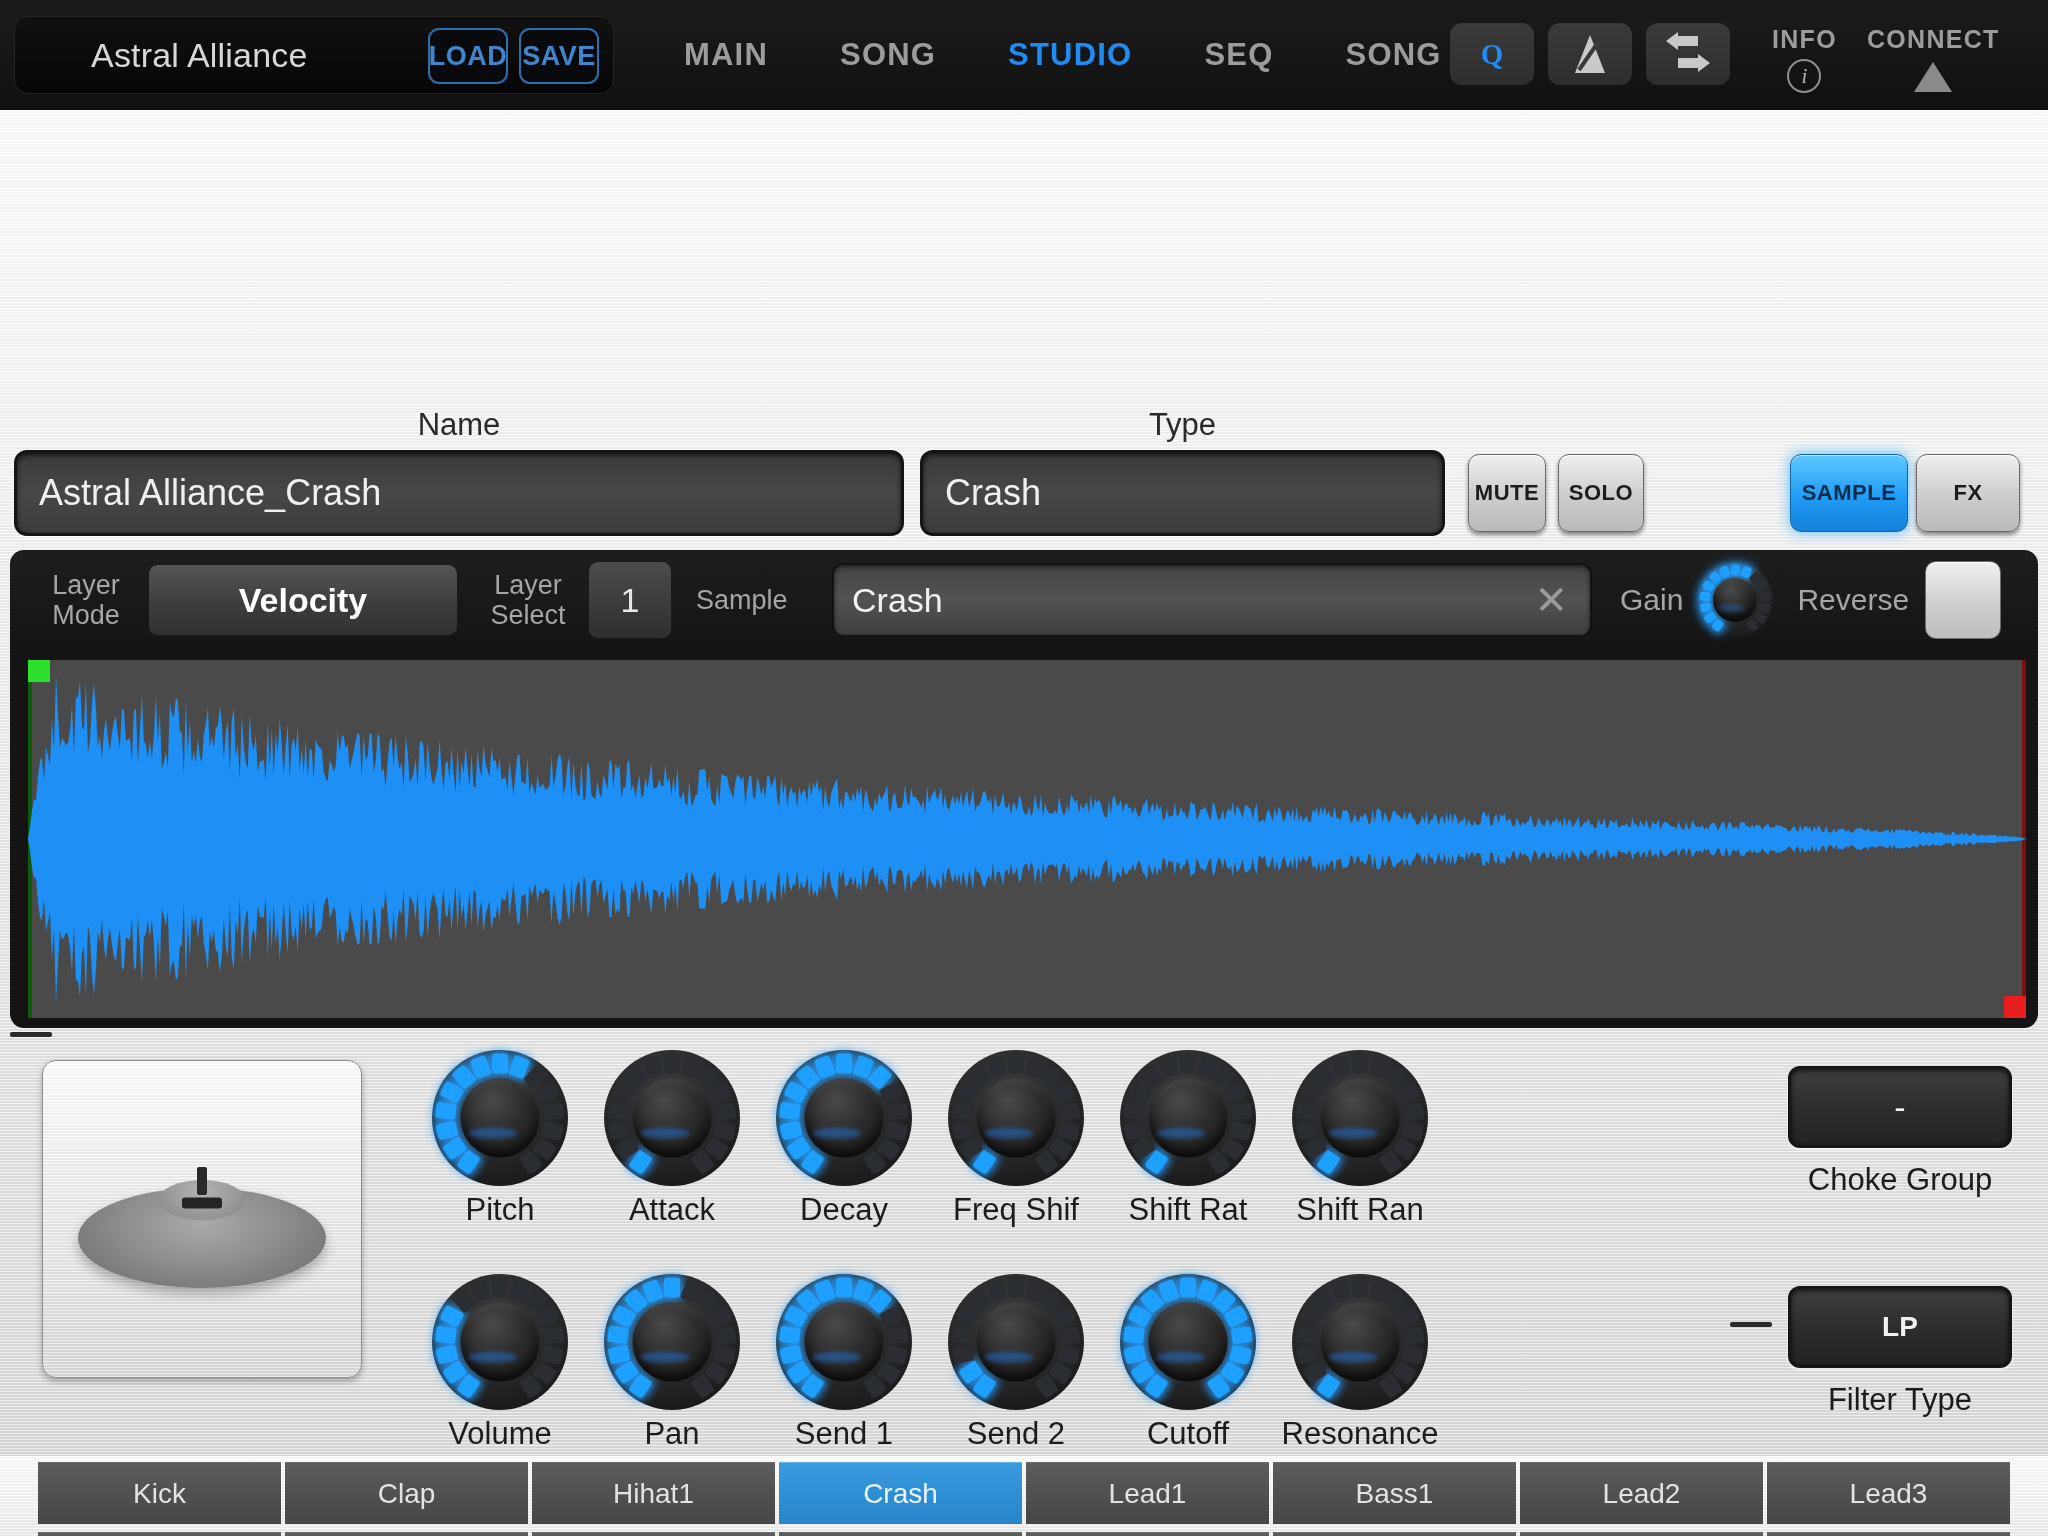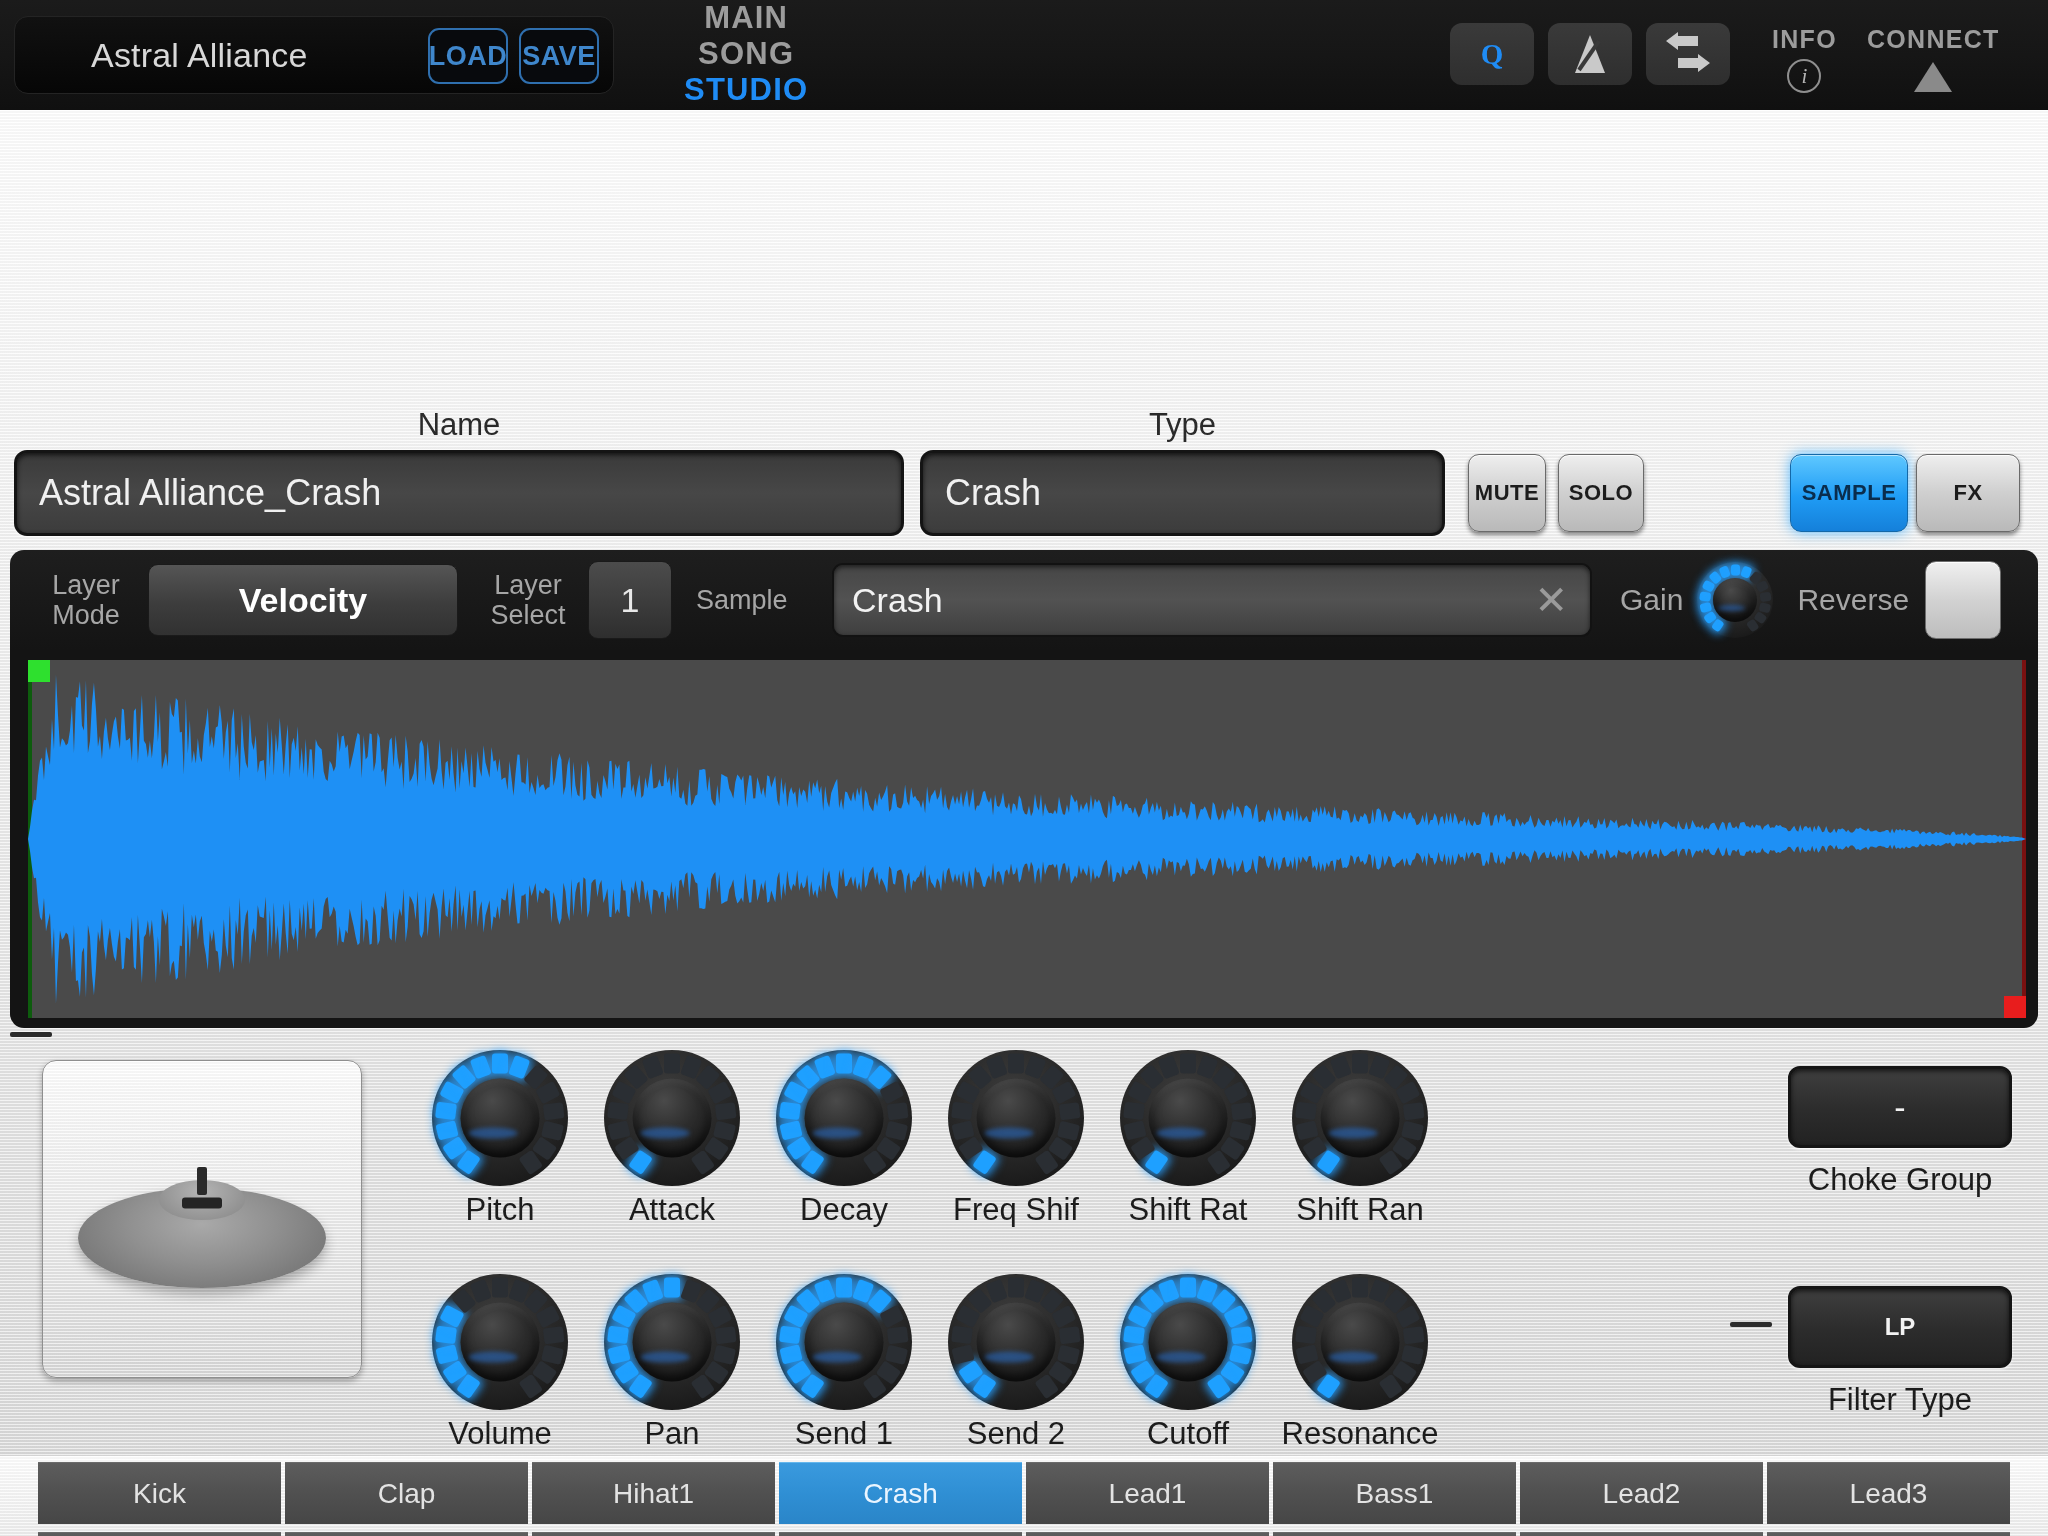--- a/index.html
+++ b/index.html
@@ -29,21 +29,21 @@
     color: #d8d8d8; font-size: 34px; margin-left: 76px; letter-spacing: .2px;
     white-space: nowrap;
   }
   .ls-wrap { position: absolute; right: 14px; top: 11px; display: flex; gap: 11px; }
   .ls-btn {
     width: 80px; height: 56px; border: 2px solid #2f6fae; border-radius: 11px;
     color: #3f87cc; font-size: 27px; font-weight: bold;
     display: flex; align-items: center; justify-content: center;
     background: #080a0d; letter-spacing: .5px;
   }
-  .nav { position: absolute; left: 648px; top: 0; height: 110px; display: flex; align-items: center; flex-direction: column; }
+  .nav { position: absolute; left: 648px; top: 0; height: 110px; display: flex; align-items: center; }
   .nav-item {
     color: #9c9c9c; font-size: 31px; font-weight: bold; letter-spacing: 1.2px;
     padding: 0 36px;
   }
   .nav-item.active { color: #1f8cf5; }
 
   .hdr-icons { position: absolute; left: 1450px; top: 23px; display: flex; align-items: flex-start; gap: 14px; }
   .icon-btn {
     width: 84px; height: 62px; border-radius: 12px;
     background: linear-gradient(180deg,#3a3a3a 0%,#2e2e2e 100%);
@@ -275,21 +275,21 @@
 
   .sel-box {
     position: absolute; border-radius: 12px;
     background: linear-gradient(180deg,#3f3f3f 0%,#2d2d2d 50%,#222 100%);
     border: 3px solid #151515;
     box-shadow: inset 0 2px 5px rgba(0,0,0,.7), 0 2px 3px rgba(255,255,255,.6);
     display: flex; align-items: center; justify-content: center;
     color: #f2f2f2;
   }
   .choke-box { left: 1778px; top: 34px; width: 224px; height: 82px; font-size: 34px; }
-  .filter-box { left: 1778px; top: 254px; width: 224px; height: 82px; font-size: 24px; font-weight: bold; }
+  .filter-box { left: 1778px; top: 254px; width: 224px; height: 82px; font-size: 28px; font-weight: bold; }
   .box-label {
     position: absolute; width: 224px; text-align: center; color: #1c1c1c; font-size: 31px;
   }
   .choke-label { left: 1778px; top: 130px; }
   .filter-label { left: 1778px; top: 350px; }
 
   .dash {
     position: absolute; width: 42px; height: 5px; background: #2b2b2b; border-radius: 2px;
   }
   .dash2 { left: 1720px; top: 290px; }

